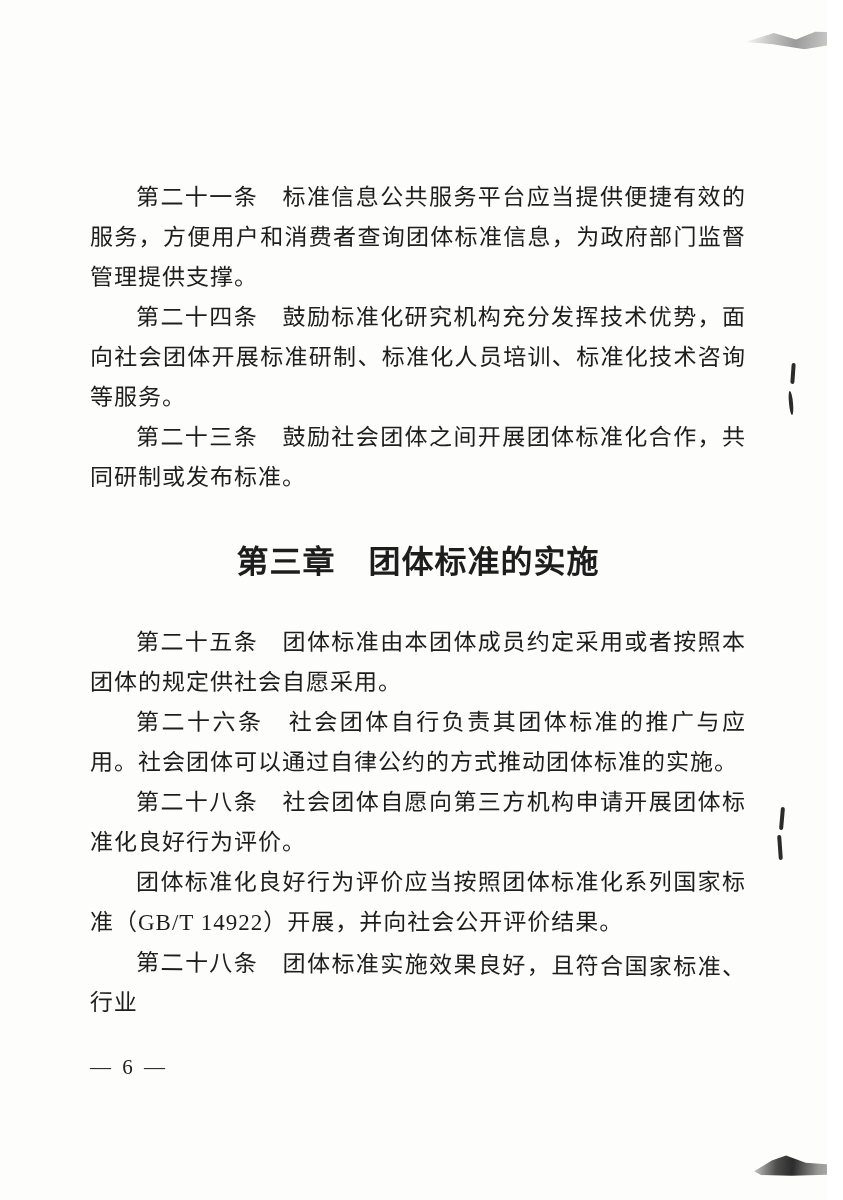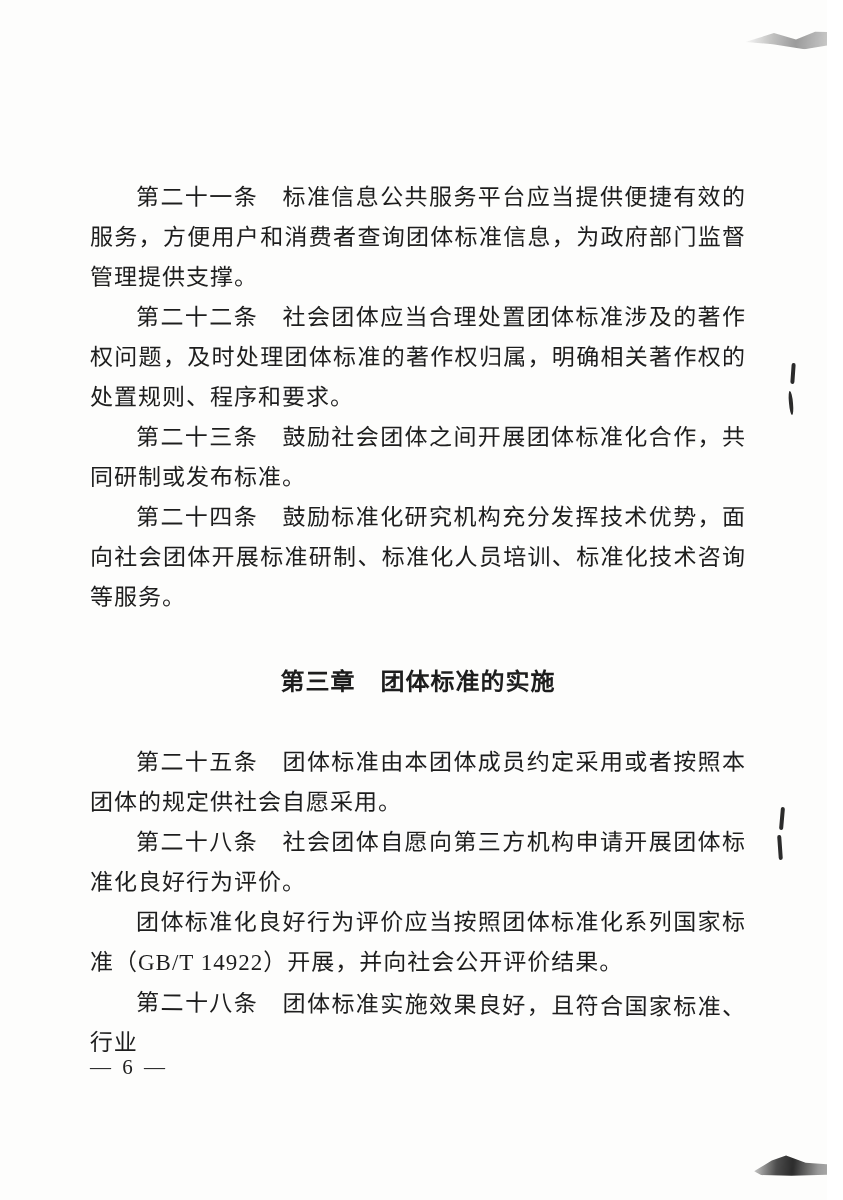--- a/index.html
+++ b/index.html
@@ -22,21 +22,21 @@
     letter-spacing: 1px;
     text-align: justify;
   }
   .content p {
     margin: 0;
     text-indent: 2em;
   }
   .chapter-heading {
     text-align: center;
     text-indent: 0;
-    font-size: 24px;
+    font-size: 32px;
     font-weight: bold;
     line-height: 40px;
     margin: 44px 0 41px 0;
   }
   .para-tilted {
     transform: rotate(0.45deg);
     transform-origin: left center;
   }
   .page-number {
     position: absolute;
@@ -93,27 +93,27 @@
 
   <div class="smudge-top"></div>
   <div class="mark mark-1"></div>
   <div class="mark mark-2"></div>
   <div class="mark mark-3"></div>
   <div class="mark mark-4"></div>
   <div class="smudge-bottom"></div>
 
   <div class="content">
     <p>第二十一条　标准信息公共服务平台应当提供便捷有效的服务，方便用户和消费者查询团体标准信息，为政府部门监督管理提供支撑。</p>
-    <p>第二十二条　社会团体应当合理处置团体标准涉及的著作权问题，及时处理团体标准的著作权归属，明确相关著作权的处置规则、程序和要求。</p>
+    <p>第二十四条　鼓励标准化研究机构充分发挥技术优势，面向社会团体开展标准研制、标准化人员培训、标准化技术咨询等服务。</p>
     <p>第二十三条　鼓励社会团体之间开展团体标准化合作，共同研制或发布标准。</p>
-    <p>第二十四条　鼓励标准化研究机构充分发挥技术优势，面向社会团体开展标准研制、标准化人员培训、标准化技术咨询等服务。</p>
 
     <h2 class="chapter-heading">第三章　团体标准的实施</h2>
 
     <p>第二十五条　团体标准由本团体成员约定采用或者按照本团体的规定供社会自愿采用。</p>
+    <p>第二十六条　社会团体自行负责其团体标准的推广与应用。社会团体可以通过自律公约的方式推动团体标准的实施。</p>
     <p>第二十八条　社会团体自愿向第三方机构申请开展团体标准化良好行为评价。</p>
     <p>团体标准化良好行为评价应当按照团体标准化系列国家标准（GB/T 14922）开展，并向社会公开评价结果。</p>
     <p class="para-tilted">第二十八条　团体标准实施效果良好，且符合国家标准、行业</p>
   </div>
 
   <div class="page-number">— 6 —</div>
 
 </div>
 
 </body></html>

